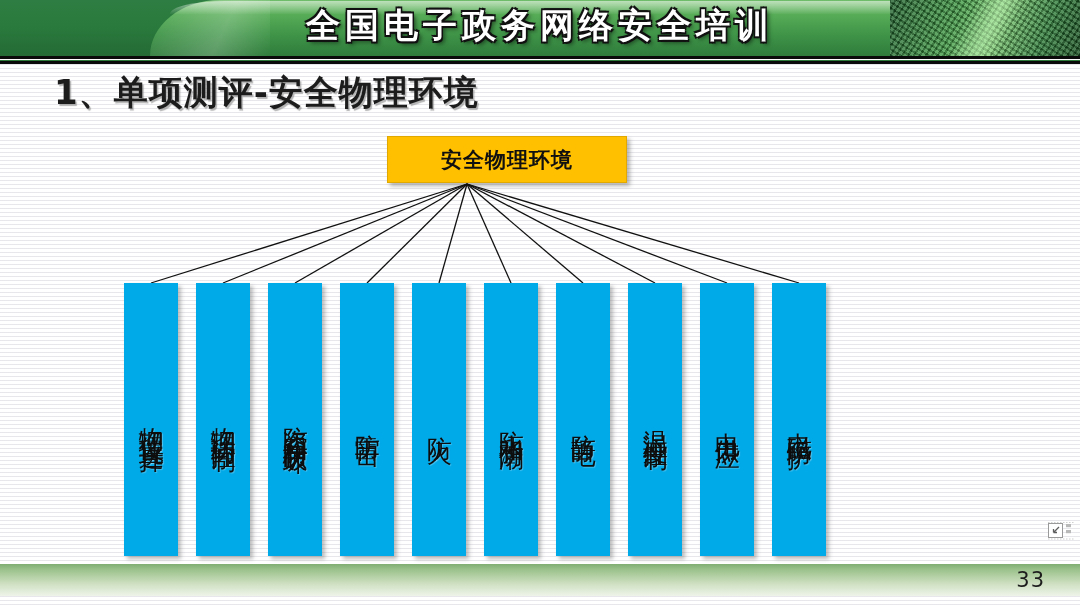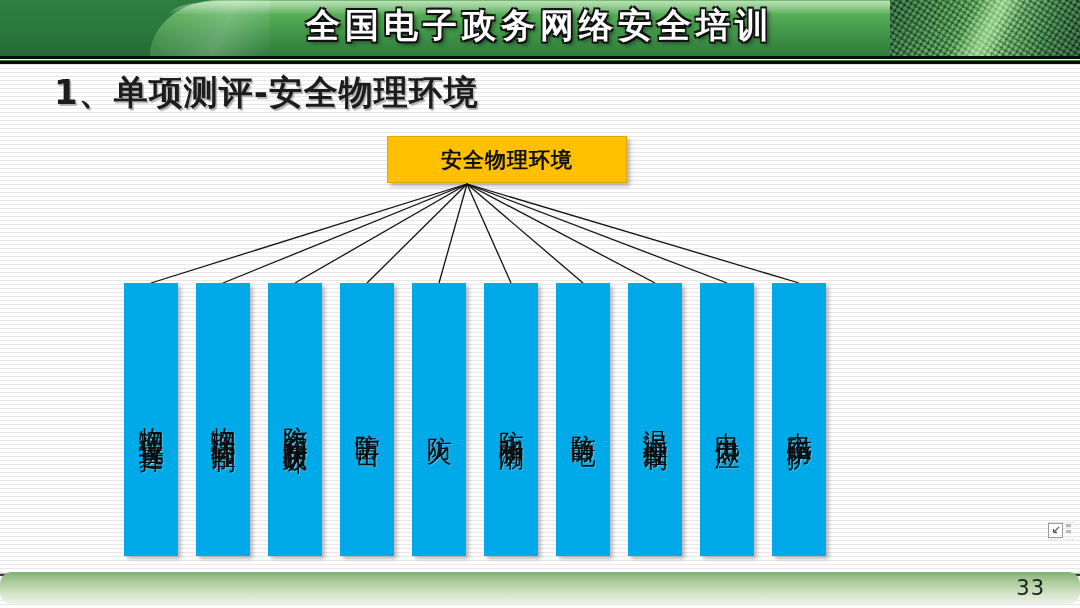--- a/index.html
+++ b/index.html
@@ -119,23 +119,22 @@
     text-shadow:1px 1px 1px rgba(255,255,255,0.25);
   }
 
   
   #resize-handle{
     position:absolute; left:1048px; top:522px; width:26px; height:18px;
   }
 
   
   #footer{
-    position:absolute; left:0; bottom:4px; width:1080px; height:32px;
+    position:absolute; left:0; bottom:12px; width:1080px; height:32px;
     background:linear-gradient(to bottom,#7fae72 0%,#9cc28c 18%,#cfe0c2 62%,#eef4e9 100%);
-    border-radius:12px;
   }
   #footer-line{
     position:absolute; left:0; bottom:32px; width:1080px; height:2px; background:#3a3f3a;
   }
   #footer-line2{
     position:absolute; left:0; bottom:34px; width:1080px; height:1px; background:#b9c4b5;
   }
   #page-number{
     position:absolute; right:35px; bottom:4px;
     font-family:"DejaVu Sans","Liberation Sans",sans-serif;

